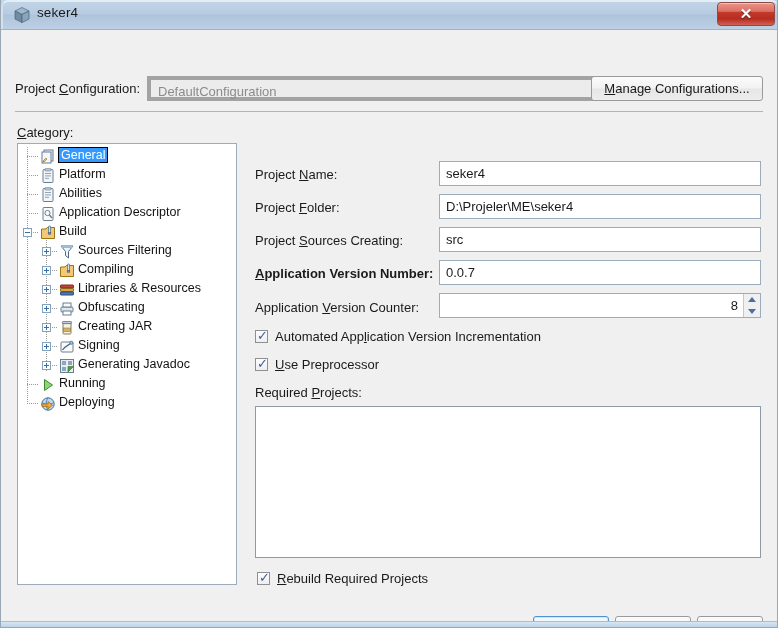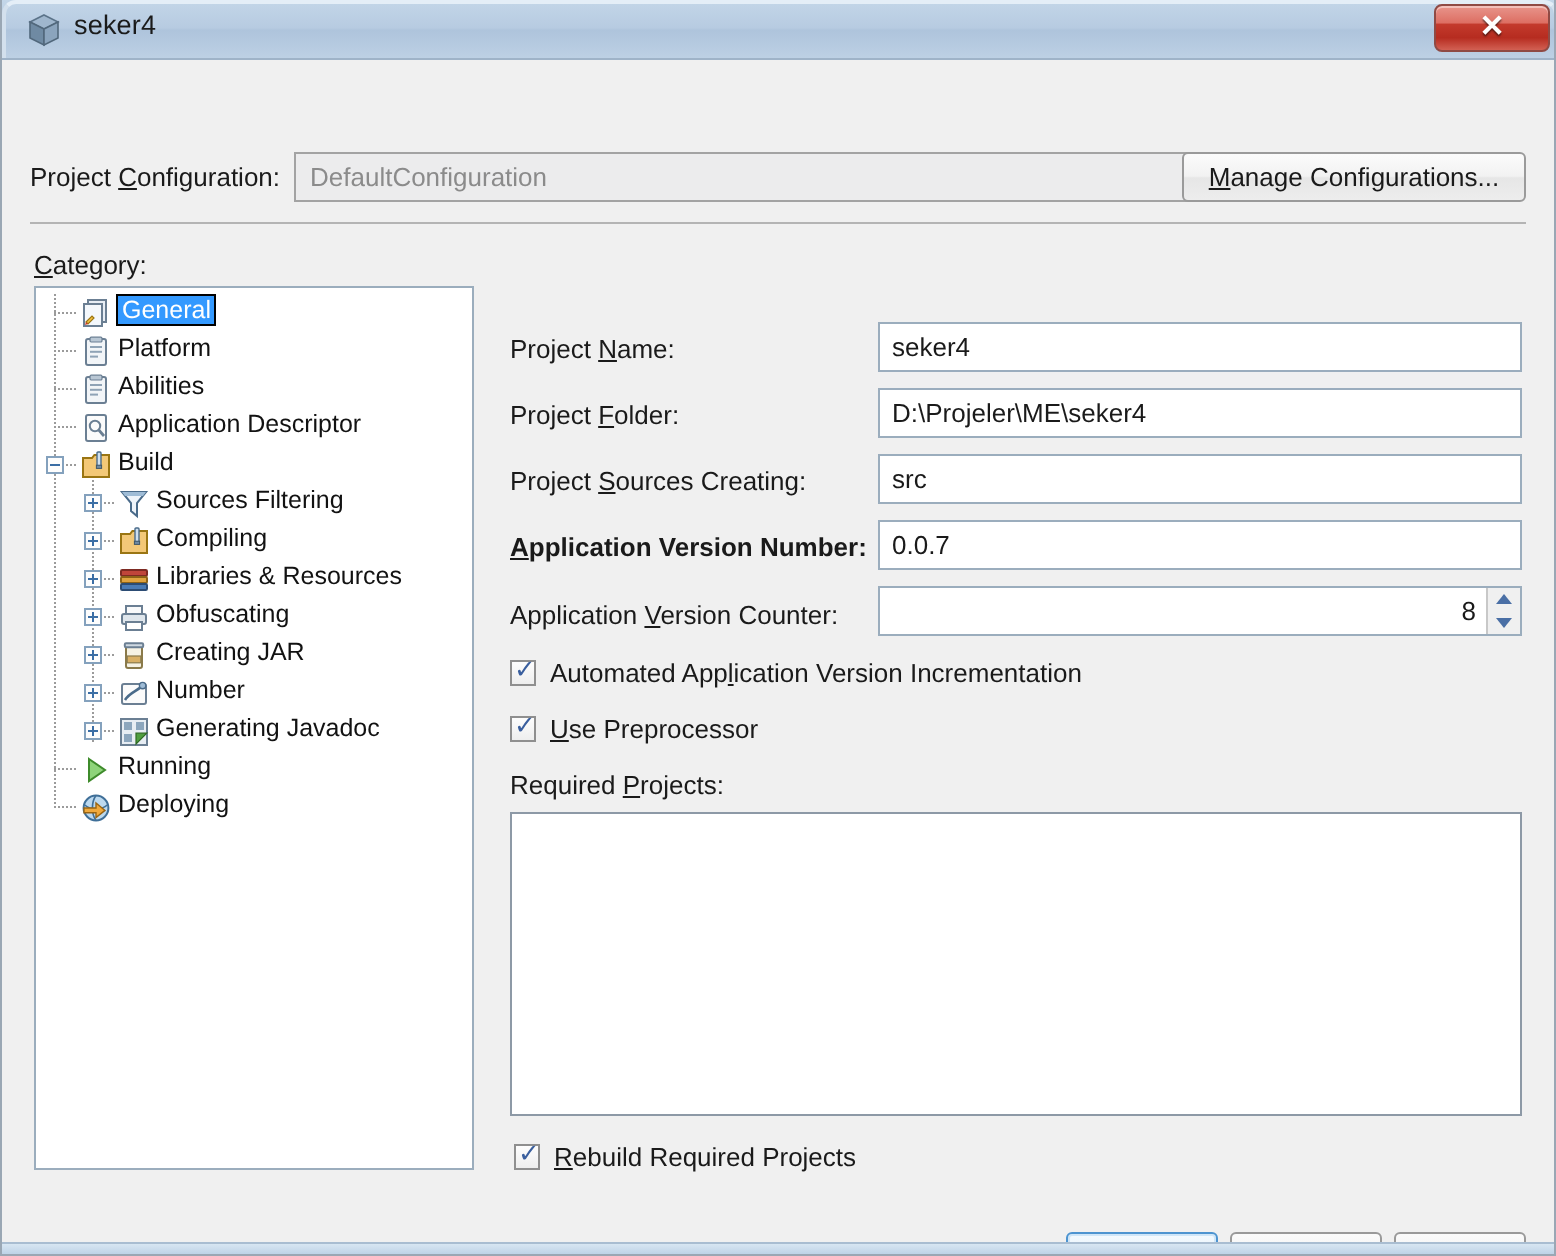--- a/index.html
+++ b/index.html
@@ -78,21 +78,21 @@
     white-space: nowrap;
   }
   .mn { text-decoration: underline; }
 
   
   #pc-label { position: absolute; left: 14px; top: 50px; }
   #pc-combo {
     position: absolute; left: 146px; top: 45px;
     width: 497px; height: 25px;
     background: #ececed;
-    border: 1px solid #a3a3a3;
+    border: 4px solid #a3a3a3;
     cursor: default;
   }
   #pc-combo .val {
     position: absolute; left: 7px; top: 4px;
     font-size: 13px; color: #8b8b8b;
     white-space: nowrap;
   }
   #pc-combo .arrow {
     position: absolute; right: 9px; top: 10px;
     width: 0; height: 0;
@@ -404,21 +404,21 @@
           <span class="tlabel" style="left: 60px;">Creating JAR</span>
         </div>
         <div class="tnode" style="left: 0px; top: 193px; width: 218px;">
           <div class="dotline-h" style="left: 28px; top: 9px; width: 12px;"></div>
           <div class="thandle plus" style="left: 24px;"></div>
           <span class="ticon" style="left: 41px;"><svg viewBox="0 0 16 16" width="16" height="16">
               <rect x="2" y="3" width="12" height="10" rx="1" fill="#fbfbfb" stroke="#6b7f93"></rect>
               <path d="M3.5 11 C6 7, 9 7, 12 4" stroke="#4a6b8a" stroke-width="1.3" fill="none"></path>
               <circle cx="12.3" cy="3.8" r="1.6" fill="#9fbcd6" stroke="#4a6b8a" stroke-width="0.7"></circle>
             </svg></span>
-          <span class="tlabel" style="left: 60px;">Number</span>
+          <span class="tlabel" style="left: 60px;">Signing</span>
         </div>
         <div class="tnode" style="left: 0px; top: 212px; width: 218px;">
           <div class="dotline-h" style="left: 28px; top: 9px; width: 12px;"></div>
           <div class="thandle plus" style="left: 24px;"></div>
           <span class="ticon" style="left: 41px;"><svg viewBox="0 0 16 16" width="16" height="16">
               <rect x="1.5" y="1.5" width="13" height="13" fill="#e7edf3" stroke="#6b7f93"></rect>
               <rect x="3" y="3" width="4" height="4" fill="#8ca6bd"></rect>
               <rect x="9" y="3" width="4" height="4" fill="#8ca6bd"></rect>
               <rect x="3" y="9" width="4" height="4" fill="#8ca6bd"></rect>
               <path d="M9 14 L9 8.6 L14.4 8.6 Z" fill="#4f9e3f" stroke="#2f6a24" stroke-width="0.6"></path>

